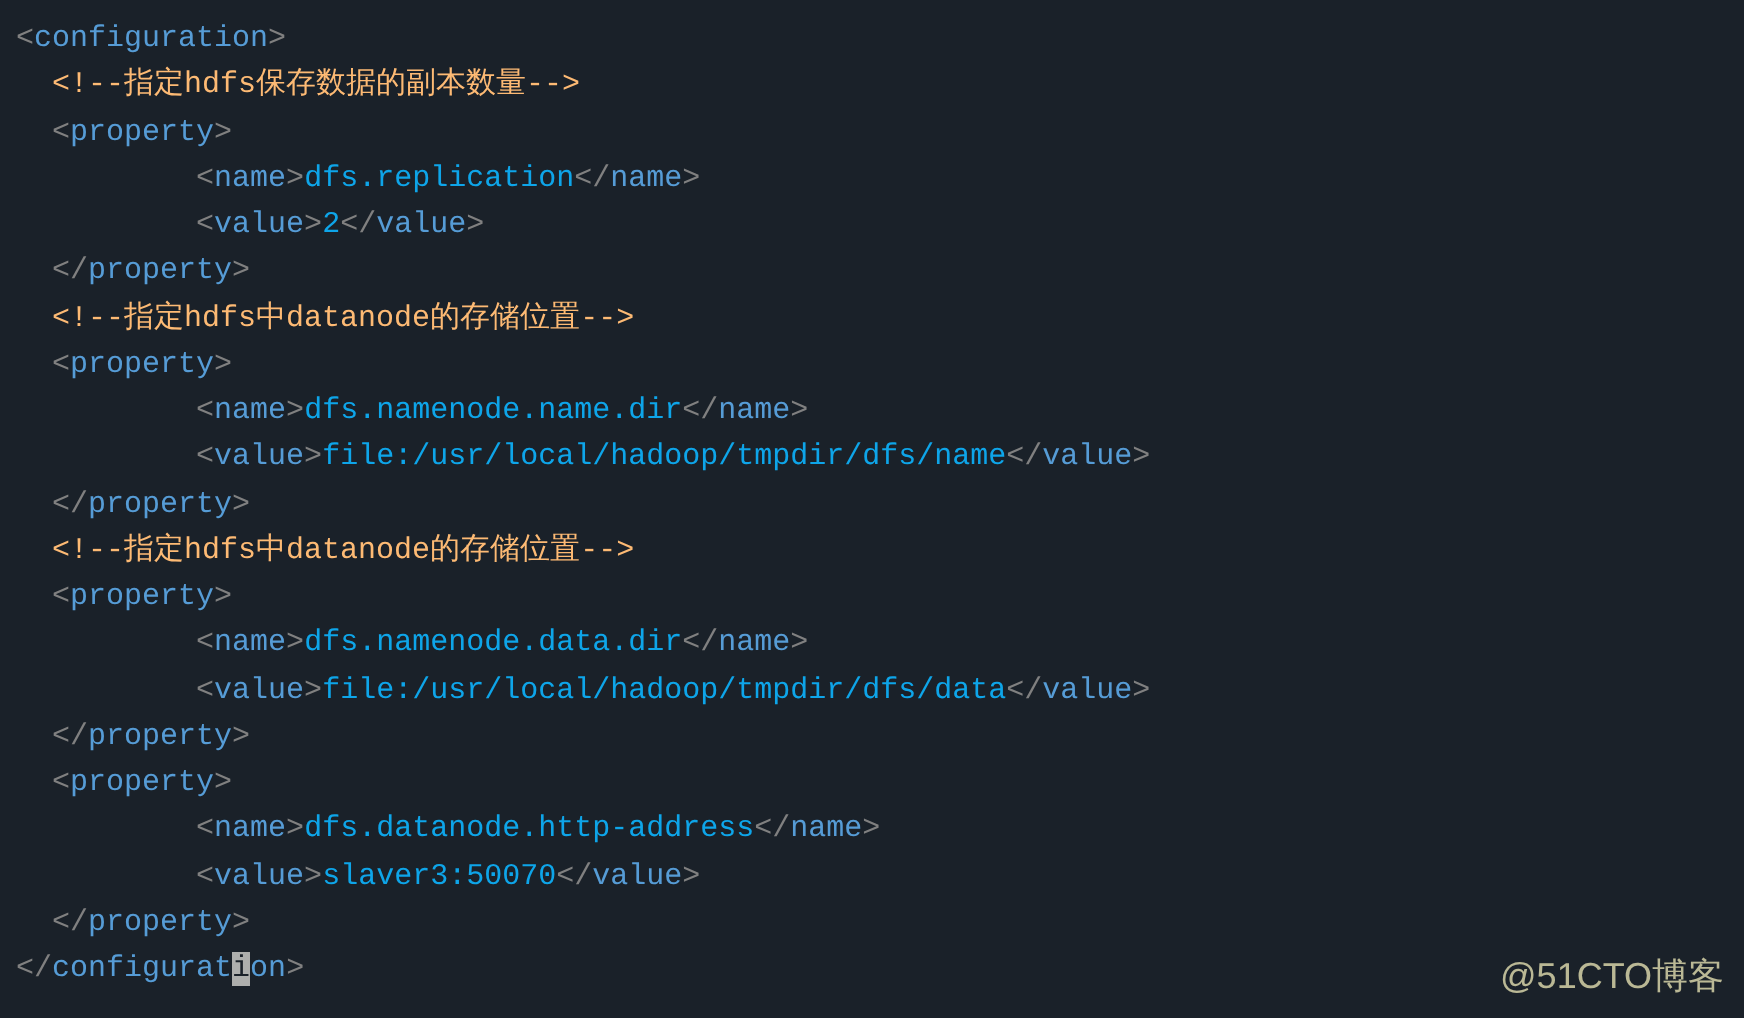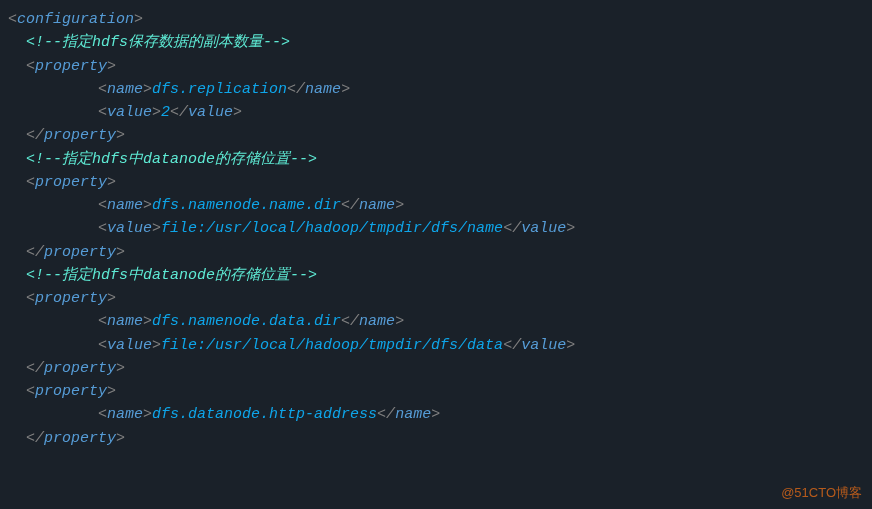--- a/index.html
+++ b/index.html
@@ -8,36 +8,36 @@
     background: #1a2129;
     font-family: "Consolas", "Courier New", monospace;
     font-size: 15px;
     line-height: 1.55;
     color: #d4d4d4;
     width: 856px;
     height: 493px;
     position: relative;
     overflow: hidden;
   }
-  .line { white-space: pre; font-style: italic; }
+  .line { white-space: pre; }
   .bracket { color: #808080; }
   .tag { color: #569cd6; }
-  .comment { color: #5eead4; }
+  .comment { color: #fdba74; }
   .text { color: #0ea5e9; }
   .cursor-box {
     background: #aeafad;
     color: #1a2129;
     padding: 0 0px;
   }
   .watermark {
     position: absolute;
     right: 10px;
     bottom: 6px;
-    color: #f97316;
-    font-size: 13px;
+    color: #fef9c3;
+    font-size: 18px;
     font-family: sans-serif;
     opacity: 0.7;
   }
 </style>
 </head>
 <body>
 
 <div>
 <div class="line"><span class="bracket">&lt;</span><span class="tag">configuration</span><span class="bracket">&gt;</span></div>
 <div class="line">  <span class="comment">&lt;!--<span>指定hdfs保存数据的副本数量</span>--&gt;</span></div>
@@ -50,16 +50,18 @@
 <div class="line">          <span class="bracket">&lt;</span><span class="tag">name</span><span class="bracket">&gt;</span><span class="text">dfs.namenode.name.dir</span><span class="bracket">&lt;/</span><span class="tag">name</span><span class="bracket">&gt;</span></div>
 <div class="line">          <span class="bracket">&lt;</span><span class="tag">value</span><span class="bracket">&gt;</span><span class="text">file:/usr/local/hadoop/tmpdir/dfs/name</span><span class="bracket">&lt;/</span><span class="tag">value</span><span class="bracket">&gt;</span></div>
 <div class="line">  <span class="bracket">&lt;/</span><span class="tag">property</span><span class="bracket">&gt;</span></div>
 <div class="line">  <span class="comment">&lt;!--<span>指定hdfs中datanode的存储位置</span>--&gt;</span></div>
 <div class="line">  <span class="bracket">&lt;</span><span class="tag">property</span><span class="bracket">&gt;</span></div>
 <div class="line">          <span class="bracket">&lt;</span><span class="tag">name</span><span class="bracket">&gt;</span><span class="text">dfs.namenode.data.dir</span><span class="bracket">&lt;/</span><span class="tag">name</span><span class="bracket">&gt;</span></div>
 <div class="line">          <span class="bracket">&lt;</span><span class="tag">value</span><span class="bracket">&gt;</span><span class="text">file:/usr/local/hadoop/tmpdir/dfs/data</span><span class="bracket">&lt;/</span><span class="tag">value</span><span class="bracket">&gt;</span></div>
 <div class="line">  <span class="bracket">&lt;/</span><span class="tag">property</span><span class="bracket">&gt;</span></div>
 <div class="line">  <span class="bracket">&lt;</span><span class="tag">property</span><span class="bracket">&gt;</span></div>
 <div class="line">          <span class="bracket">&lt;</span><span class="tag">name</span><span class="bracket">&gt;</span><span class="text">dfs.datanode.http-address</span><span class="bracket">&lt;/</span><span class="tag">name</span><span class="bracket">&gt;</span></div>
+<div class="line">          <span class="bracket">&lt;</span><span class="tag">value</span><span class="bracket">&gt;</span><span class="text">slaver3:50070</span><span class="bracket">&lt;/</span><span class="tag">value</span><span class="bracket">&gt;</span></div>
 <div class="line">  <span class="bracket">&lt;/</span><span class="tag">property</span><span class="bracket">&gt;</span></div>
+<div class="line"><span class="bracket">&lt;/</span><span class="tag"><span>configurat</span><span class="cursor-box">i</span><span>on</span></span><span class="bracket">&gt;</span></div>
 </div>
 
 <div class="watermark">@51CTO博客</div>
 
 </body></html>

